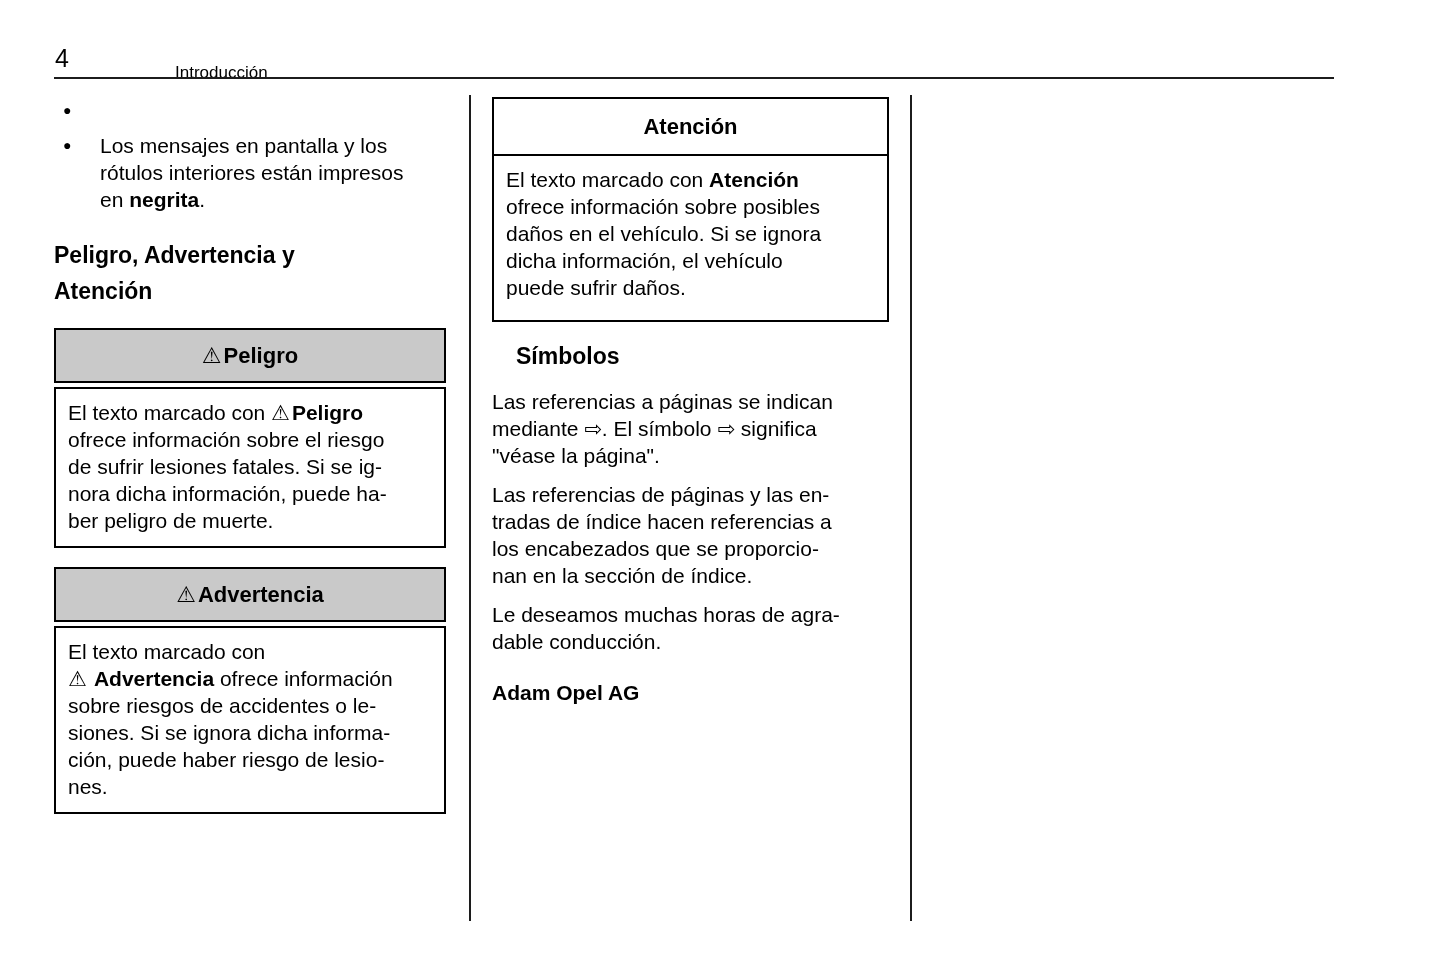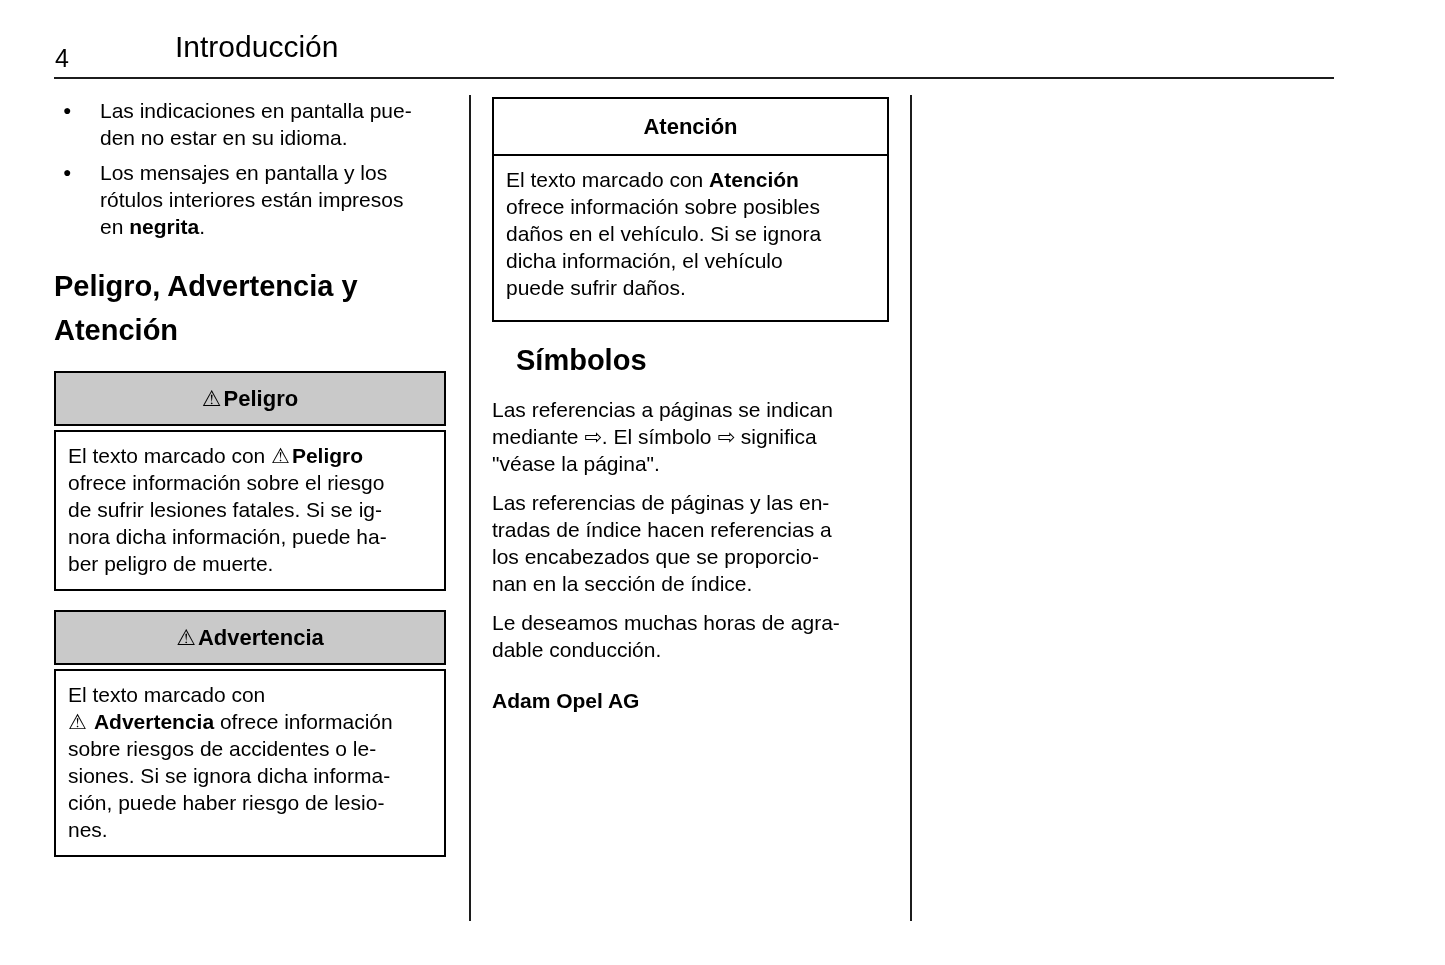--- a/index.html
+++ b/index.html
@@ -1,40 +1,40 @@
 <!DOCTYPE html>
 <html><head>
 <meta charset="utf-8">
 <style>
   html,body{margin:0;padding:0;background:#ffffff;}
   body{font-family:"Liberation Sans","DejaVu Sans",sans-serif;color:#000;}
   .page{position:relative;width:1445px;height:965px;background:#fff;overflow:hidden;font-size:21px;line-height:27px;}
 
   
   .page-number{position:absolute;left:55px;top:43px;font-size:25px;line-height:30px;}
-  .page-title{position:absolute;left:175px;top:32px;font-size:30px;line-height:30px;}
+  .page-title{position:absolute;left:175px;top:58px;font-size:17px;line-height:30px;}
   .header-rule{position:absolute;left:54px;top:77px;width:1280px;height:2px;background:#1c1c1c;}
 
   
   .vdivider{position:absolute;top:95px;height:826px;width:2px;background:#1c1c1c;}
   .vdivider.d1{left:469px;}
   .vdivider.d2{left:910px;}
 
   
   .col{position:absolute;top:97px;}
   .col1{left:54px;width:392px;}
   .col2{left:492px;width:397px;}
 
   
   .bullets{list-style:none;margin:0;padding:0;}
   .bullets li{display:flex;margin:0 0 8px 0;}
   .bullet{flex:0 0 46px;width:46px;padding-left:9px;box-sizing:border-box;font-size:14px;line-height:27px;}
   .li-text{white-space:pre-line;}
 
-  .section-heading{font-size:29px;line-height:44px;font-weight:bold;margin:24px 0 0 0;white-space:pre-line;}
+  .section-heading{font-size:23px;line-height:36px;font-weight:bold;margin:24px 0 0 0;white-space:pre-line;}
 
   
   .warn-box{margin-top:19px;}
   .box-header{border:2px solid #000;background:#c9c9c9;text-align:center;font-weight:bold;font-size:22px;line-height:27px;padding:12px 8px;box-sizing:border-box;}
   .box-body{border:2px solid #000;margin-top:4px;padding:10px 28px 12px 12px;white-space:pre-line;box-sizing:border-box;}
 
   
   .caution-box{border:2px solid #000;box-sizing:border-box;}
   .caution-header{border-bottom:2px solid #000;text-align:center;font-weight:bold;font-size:22px;line-height:27px;padding:14px 4px;background:#fff;}
   .caution-body{padding:10px 12px 19px 12px;white-space:pre-line;}
@@ -57,22 +57,20 @@
   <span class="page-title">Introducción</span>
   <div class="header-rule"></div>
 
   <div class="vdivider d1"></div>
   <div class="vdivider d2"></div>
 
   <section class="col col1">
     <ul class="bullets">
       <li>
           <span class="bullet">●</span>
-          <span class="li-text">Las indicaciones en pantalla pue-
-den no estar en su idioma.</span>
         </li>
       <li>
           <span class="bullet">●</span>
           <span class="li-text"><span>Los mensajes en pantalla y los
 rótulos interiores están impresos
 en </span><b>negrita</b><span>.</span></span>
         </li>
     </ul>
 
     <h2 class="section-heading">Peligro, Advertencia y

